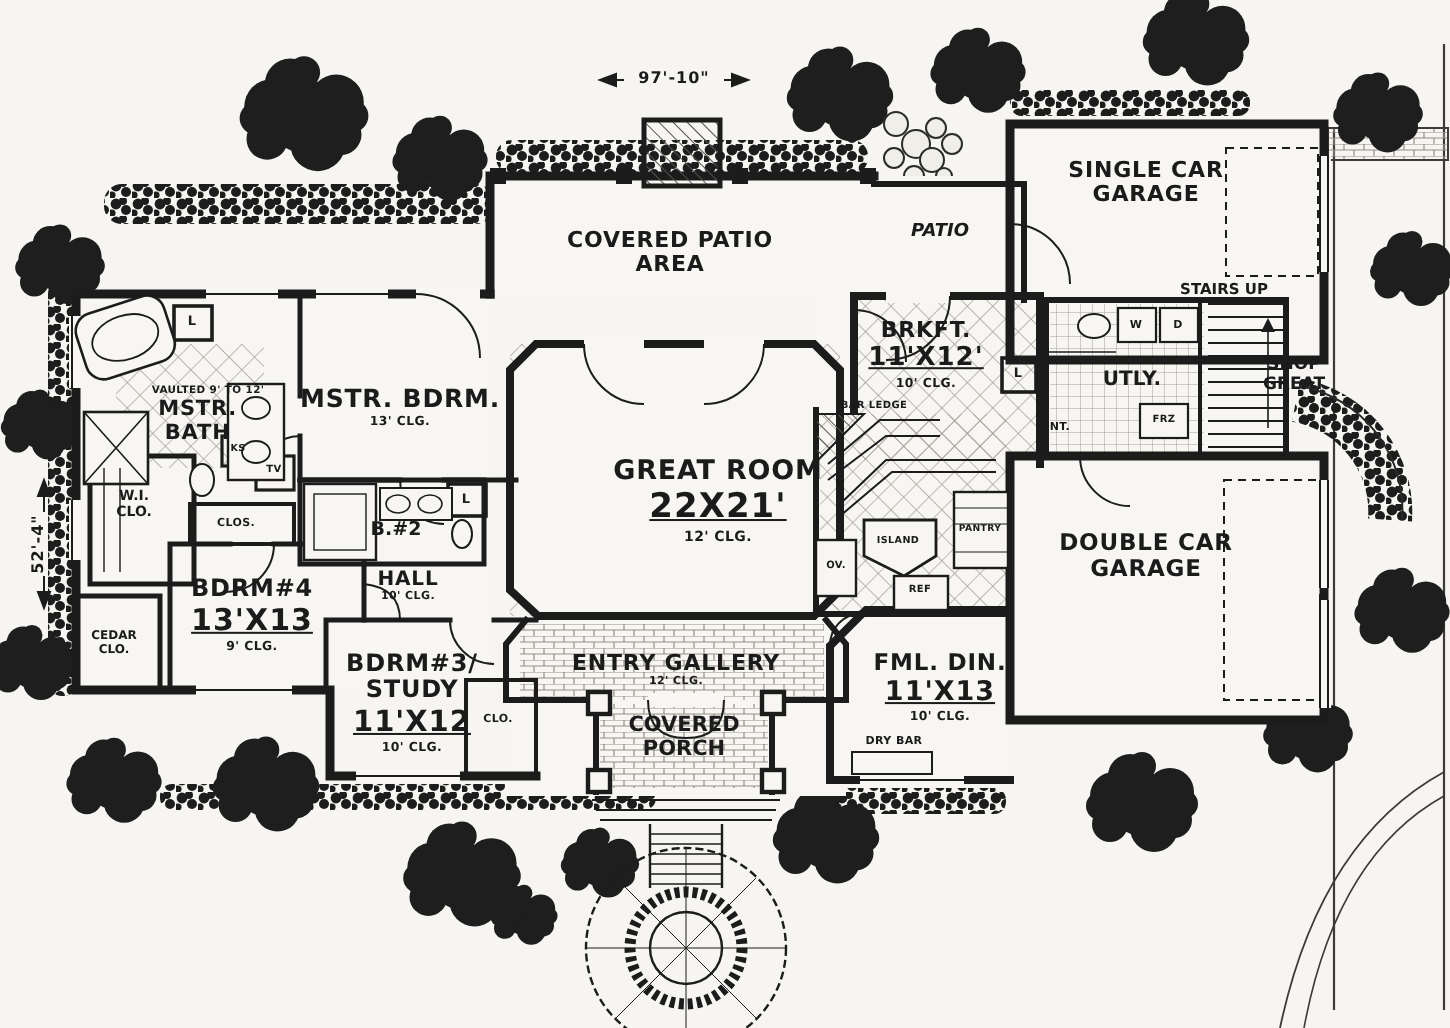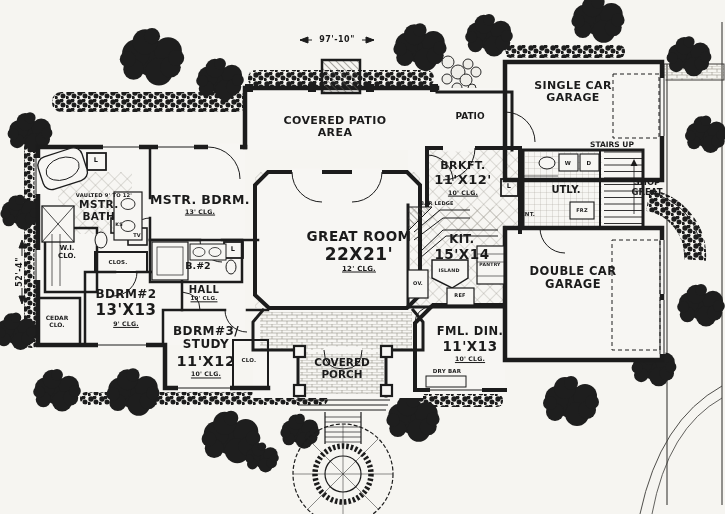--- a/index.html
+++ b/index.html
@@ -4,24 +4,24 @@
 <style>
   html,body{margin:0;padding:0;background:#e9e8e4;}
   .stage{position:relative;width:725px;height:514px;background:#f6f5f1;overflow:hidden;
          font-family:"DejaVu Sans",sans-serif;}
   .stage svg{position:absolute;left:0;top:0;}
   .labels{position:absolute;left:0;top:0;width:725px;height:514px;}
   .L{position:absolute;transform:translate(-50%,-50%);text-align:center;color:#1b1b1b;
      font-weight:700;line-height:1.12;white-space:nowrap;}
   .wrap{white-space:normal;}
   .nm{font-size:11px;letter-spacing:.4px;}
-  .sz{font-size:14px;letter-spacing:.5px;margin-top:1px;}
-  .cl{font-size:6.2px;letter-spacing:.2px;margin-top:2px;text-decoration:underline;}
+  .sz{font-size:14px;letter-spacing:.5px;margin-top:1px;text-decoration:underline;}
+  .cl{font-size:6.2px;letter-spacing:.2px;margin-top:2px;}
   .t{font-size:5.5px;letter-spacing:.2px;}
-  .s9{font-size:9px;}
+  .s9{font-size:9px;font-style:italic;}
   .dim{font-size:8px;letter-spacing:.5px;}
   .rot{transform:translate(-50%,-50%) rotate(-90deg);}
 </style>
 </head>
 <body>
 
 <div class="stage">
 
 <svg width="725" height="514" viewBox="0 0 725 514">
   <defs>
@@ -306,44 +306,44 @@
   </div>
 
   <div class="L wrap" style="left:67px;top:253px;width:28px;font-size:7px">W.I. CLO.</div>
 
   <div class="L" style="left:359px;top:251px">
     <div class="nm" style="font-size:13.5px">GREAT ROOM</div>
     <div class="sz" style="font-size:17px">22X21'</div>
     <div class="cl" style="font-size:7px">12' CLG.</div>
   </div>
 
-  <div class="L" style="left:462px;top:247px">
-    <div class="nm" style="font-size:11.5px">KIT.</div>
-    <div class="sz" style="font-size:13.5px">15'X14</div>
-  </div>
 
   <div class="L" style="left:126px;top:308px">
-    <div class="nm" style="font-size:12px">BDRM#2</div>
+    <div class="nm" style="font-size:12px">BDRM#4</div>
     <div class="sz" style="font-size:15px">13'X13</div>
     <div class="cl">9' CLG.</div>
   </div>
 
   <div class="L" style="left:204px;top:293px">
     <div class="nm" style="font-size:10px">HALL</div>
     <div class="cl" style="margin-top:0;font-size:5.5px">10' CLG.</div>
   </div>
 
   <div class="L" style="left:198px;top:266px;font-size:9.5px">B.#2</div>
 
   <div class="L" style="left:206px;top:352px">
     <div class="nm wrap" style="width:66px;font-size:12px">BDRM#3/ STUDY</div>
     <div class="sz" style="font-size:14.5px">11'X12</div>
     <div class="cl">10' CLG.</div>
   </div>
 
+  <div class="L" style="left:338px;top:335px">
+    <div class="nm" style="font-size:11px">ENTRY GALLERY</div>
+    <div class="cl" style="margin-top:0;font-size:5.5px">12' CLG.</div>
+  </div>
 
   <div class="L wrap" style="left:342px;top:369px;width:60px;font-size:10.5px">COVERED PORCH</div>
 
   <div class="L" style="left:470px;top:344px">
     <div class="nm" style="font-size:11.5px">FML. DIN.</div>
     <div class="sz" style="font-size:13.5px">11'X13</div>
     <div class="cl">10' CLG.</div>
   </div>
 
   <div class="L t" style="left:447px;top:371px">DRY BAR</div>

